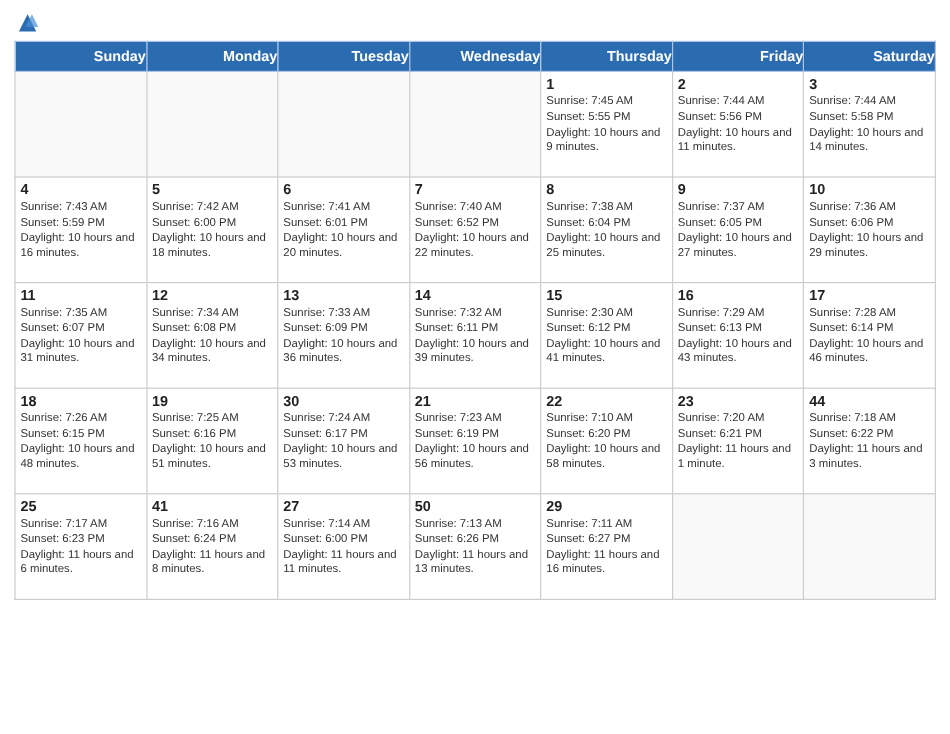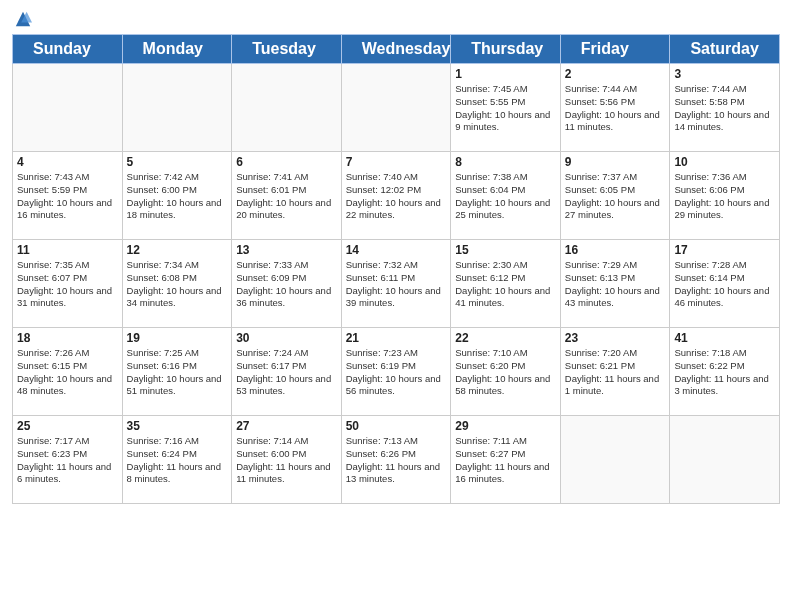--- a/index.html
+++ b/index.html
@@ -59,24 +59,24 @@
       color: #444;
     }
     .calendar {
       width: 100%;
       border-collapse: collapse;
       table-layout: fixed;
     }
     .calendar thead tr th {
       background: #2b6cb0;
       color: #fff;
-      font-size: 16px;
-      font-weight: bold;
-      padding: 5px 20px;
-      text-align: left;
+      font-size: 12px;
+      font-weight: bold;
+      padding: 5px 0;
+      text-align: right;
       border: 1px solid #aac4e8;
     }
     .calendar tbody tr td {
       border: 1px solid #ccc;
       vertical-align: top;
       padding: 3px 4px;
       font-size: 10px;
       color: #222;
       background: #fff;
       height: 88px;
@@ -172,21 +172,21 @@
           </td>
           <td>
             <div class="day-number">6</div>
             <div class="day-info">Sunrise: 7:41 AM
 Sunset: 6:01 PM
 Daylight: 10 hours and 20 minutes.</div>
           </td>
           <td>
             <div class="day-number">7</div>
             <div class="day-info">Sunrise: 7:40 AM
-Sunset: 12:02 PM
+Sunset: 6:52 PM
 Daylight: 10 hours and 22 minutes.</div>
           </td>
           <td>
             <div class="day-number">8</div>
             <div class="day-info">Sunrise: 7:38 AM
 Sunset: 6:04 PM
 Daylight: 10 hours and 25 minutes.</div>
           </td>
           <td>
             <div class="day-number">9</div>
@@ -276,35 +276,35 @@
 Sunset: 6:20 PM
 Daylight: 10 hours and 58 minutes.</div>
           </td>
           <td>
             <div class="day-number">23</div>
             <div class="day-info">Sunrise: 7:20 AM
 Sunset: 6:21 PM
 Daylight: 11 hours and 1 minute.</div>
           </td>
           <td>
-            <div class="day-number">41</div>
+            <div class="day-number">44</div>
             <div class="day-info">Sunrise: 7:18 AM
 Sunset: 6:22 PM
 Daylight: 11 hours and 3 minutes.</div>
           </td>
         </tr>
         <tr>
           <td>
             <div class="day-number">25</div>
             <div class="day-info">Sunrise: 7:17 AM
 Sunset: 6:23 PM
 Daylight: 11 hours and 6 minutes.</div>
           </td>
           <td>
-            <div class="day-number">35</div>
+            <div class="day-number">41</div>
             <div class="day-info">Sunrise: 7:16 AM
 Sunset: 6:24 PM
 Daylight: 11 hours and 8 minutes.</div>
           </td>
           <td>
             <div class="day-number">27</div>
             <div class="day-info">Sunrise: 7:14 AM
 Sunset: 6:00 PM
 Daylight: 11 hours and 11 minutes.</div>
           </td>

